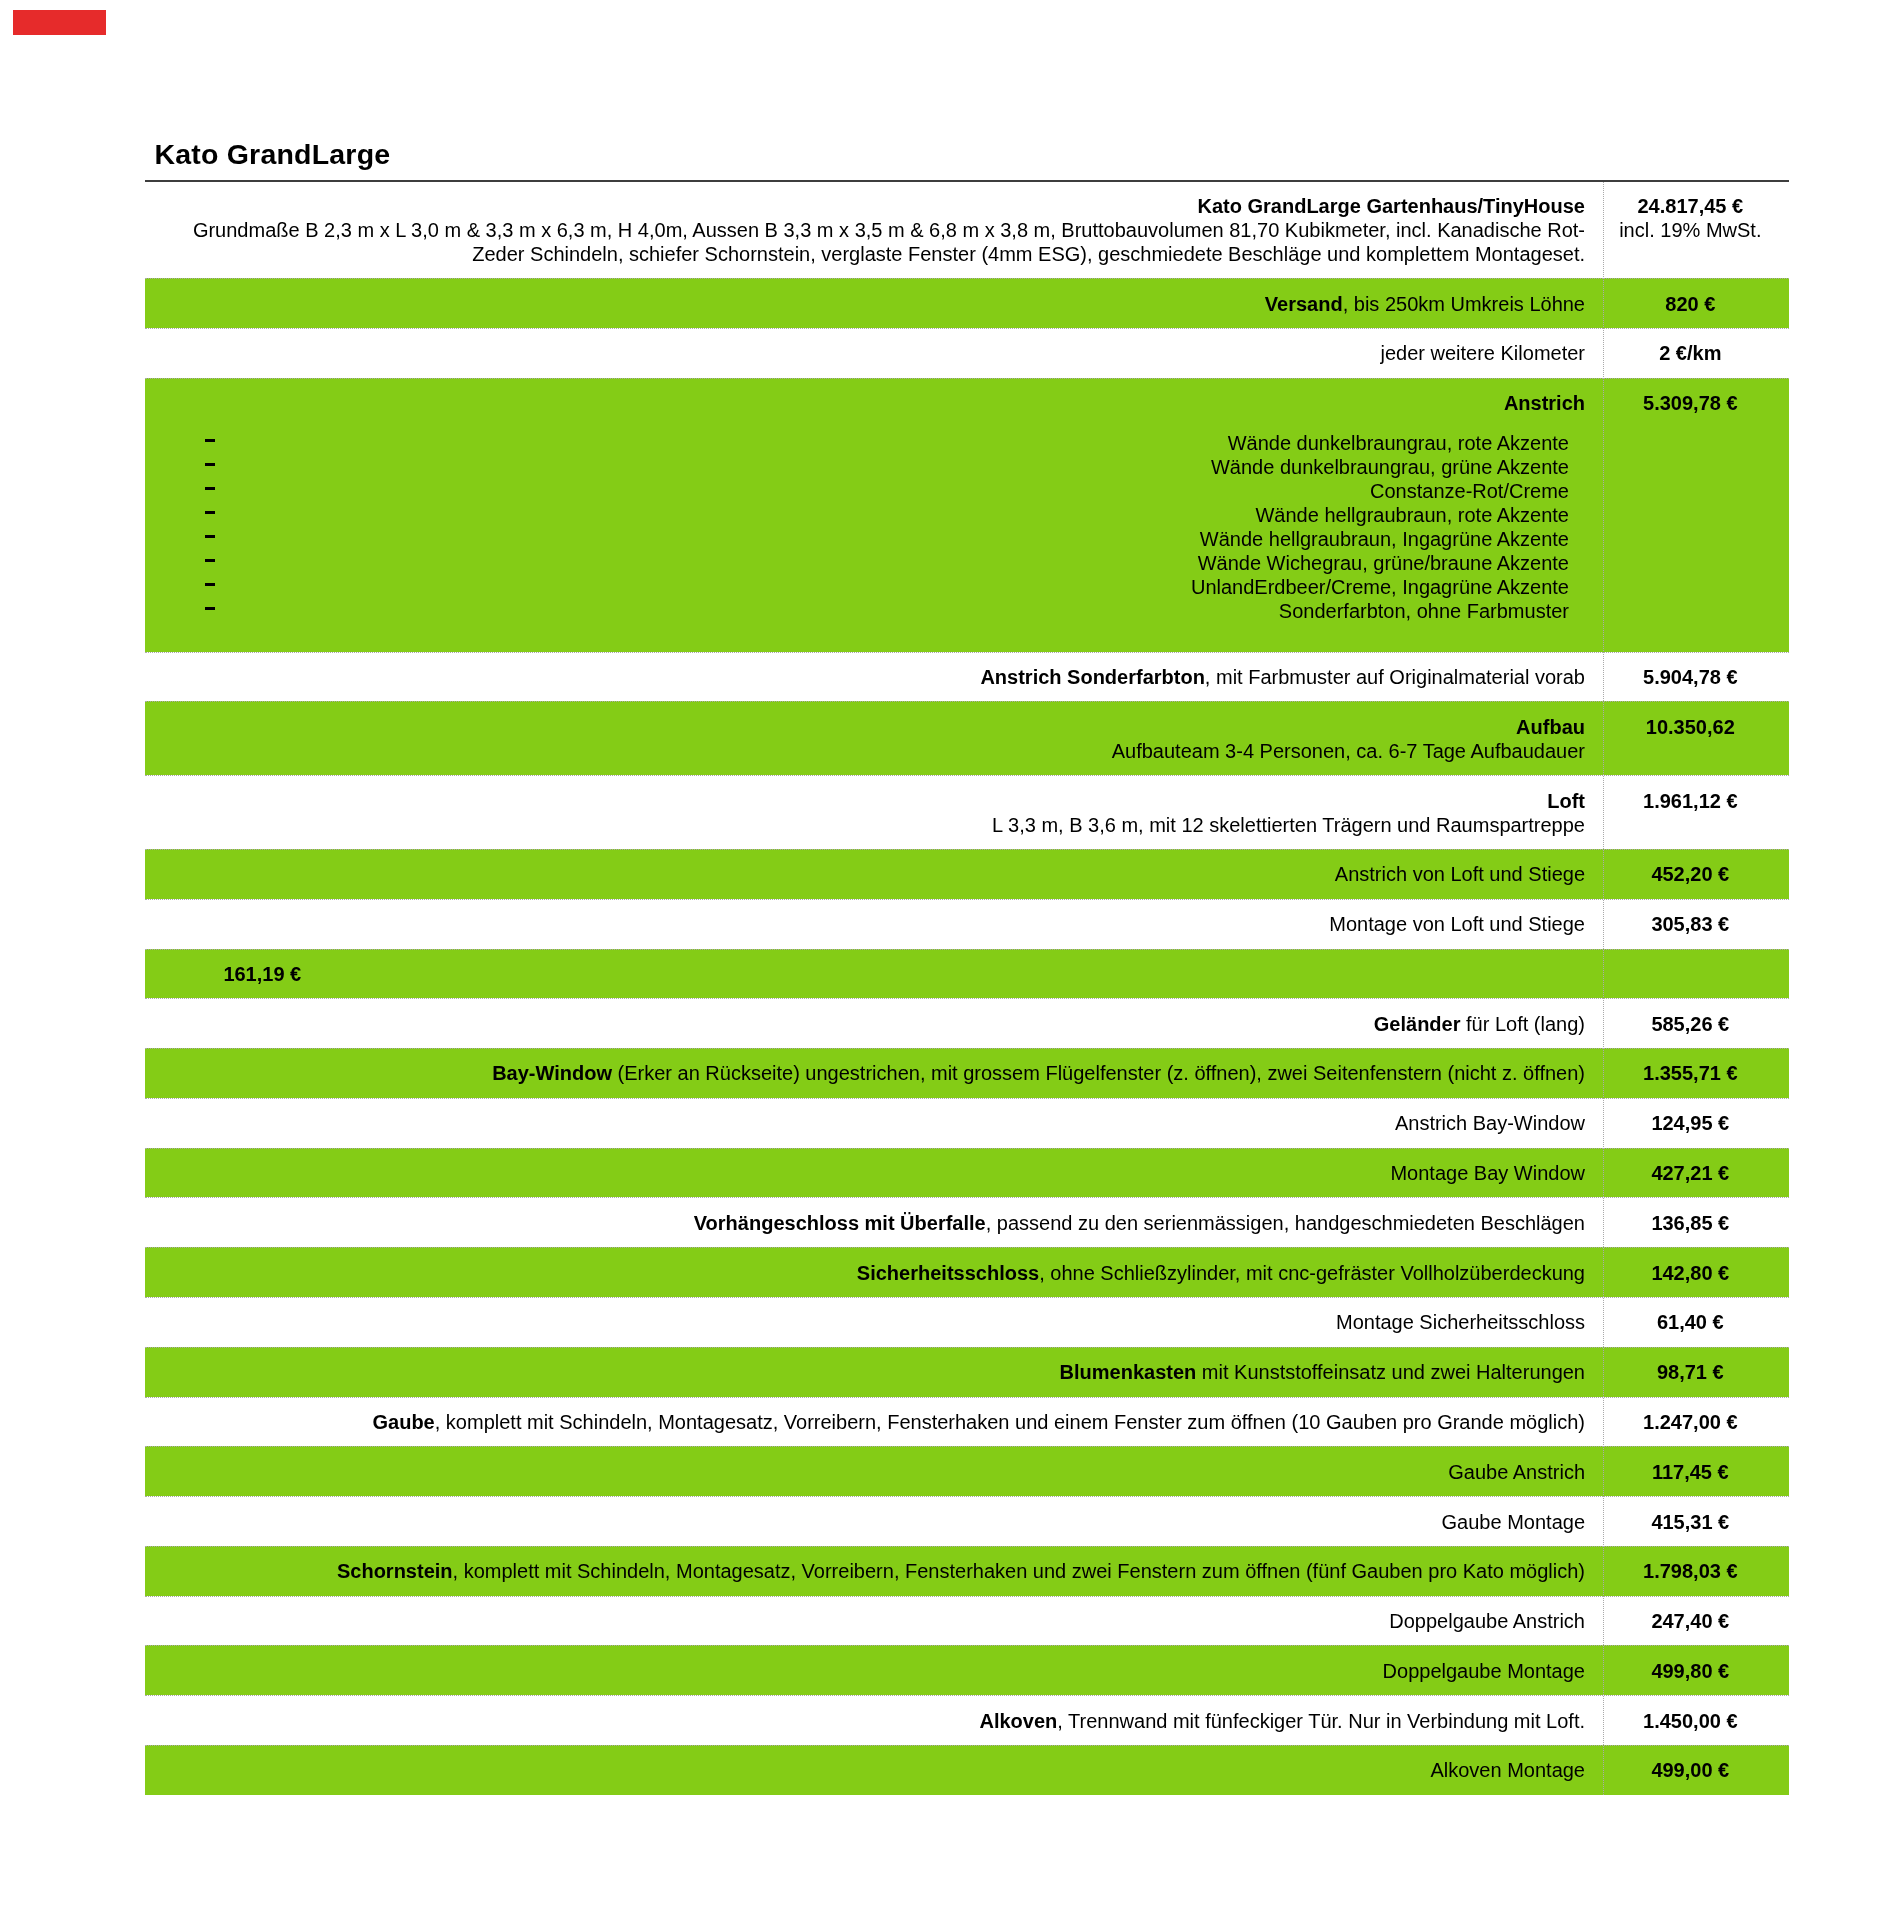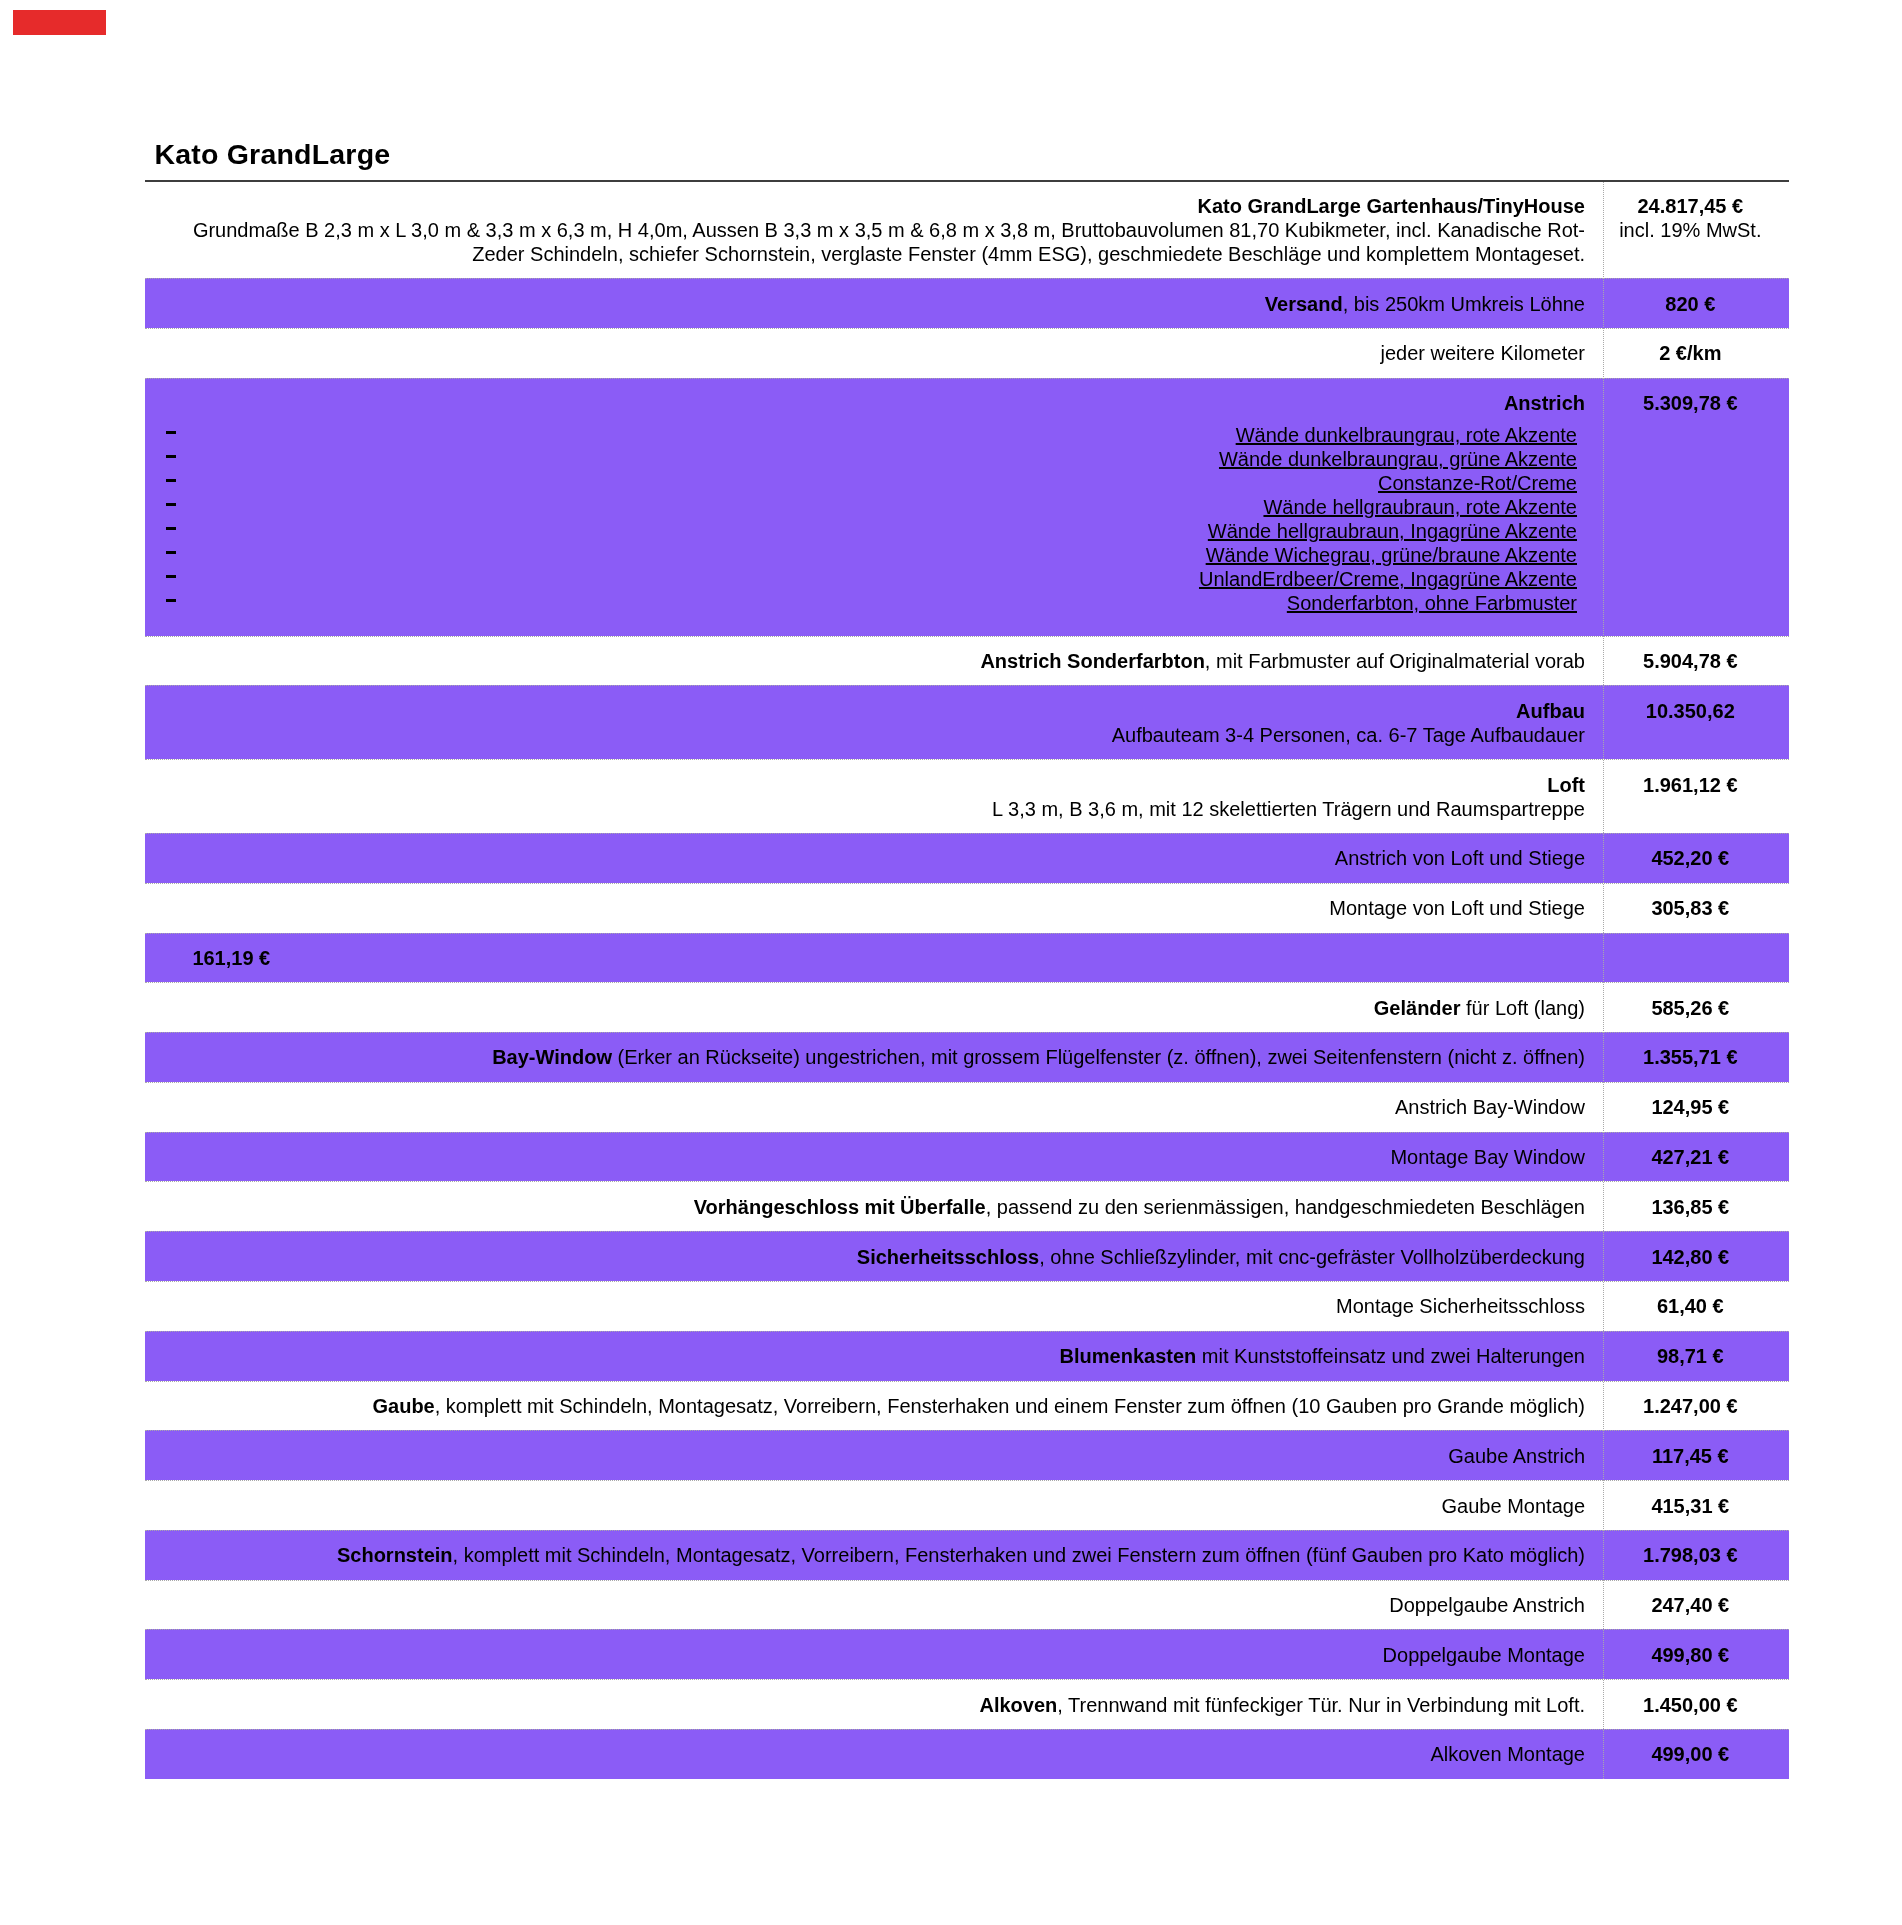--- a/index.html
+++ b/index.html
@@ -28,37 +28,37 @@
     position:relative;
     margin-top:10.5px;
     border-top:2.9px solid #3e3e3e;
   }
   .vdivider {
     position:absolute; top:0; bottom:0; left:1458px;
     width:0; border-left:1.9px dotted #a9a9a9;
   }
   .row { display:flex; align-items:flex-start; }
   .row + .row { border-top:1.9px dotted #a9a9a9; }
-  .row.shaded { background:#8b5cf6; }
+  .row.shaded { background:#84cc16;padding-left:31px; }
   .cell-desc {
     flex:1 1 auto; min-width:0;
     padding:12.4px 19px 12.4px 9.5px;
     font-size:20px; line-height:24px;text-align:right;
   }
   .cell-price {
     flex:0 0 185px; width:185px;
     padding:12.4px 12.4px 12.4px 0;
     text-align:center;
     font-size:20px; line-height:24px; font-weight:bold;
     white-space:nowrap;
   }
   .row-title { font-weight:bold; }
   .row-sub { font-weight:normal; }
   .price-note { font-weight:normal; }
-  .bullets { list-style:none; margin:8px;text-decoration:underline; }
+  .bullets { list-style:none; margin:16px; }
   .bullet { position:relative; padding-left:27px; line-height:24px; }
   .dash {
     position:absolute; left:3.8px; top:7.6px;
     width:9.5px; height:2.9px; background:#000;
     display:inline-block;
   }
 </style>
 </head>
 <body>
 

